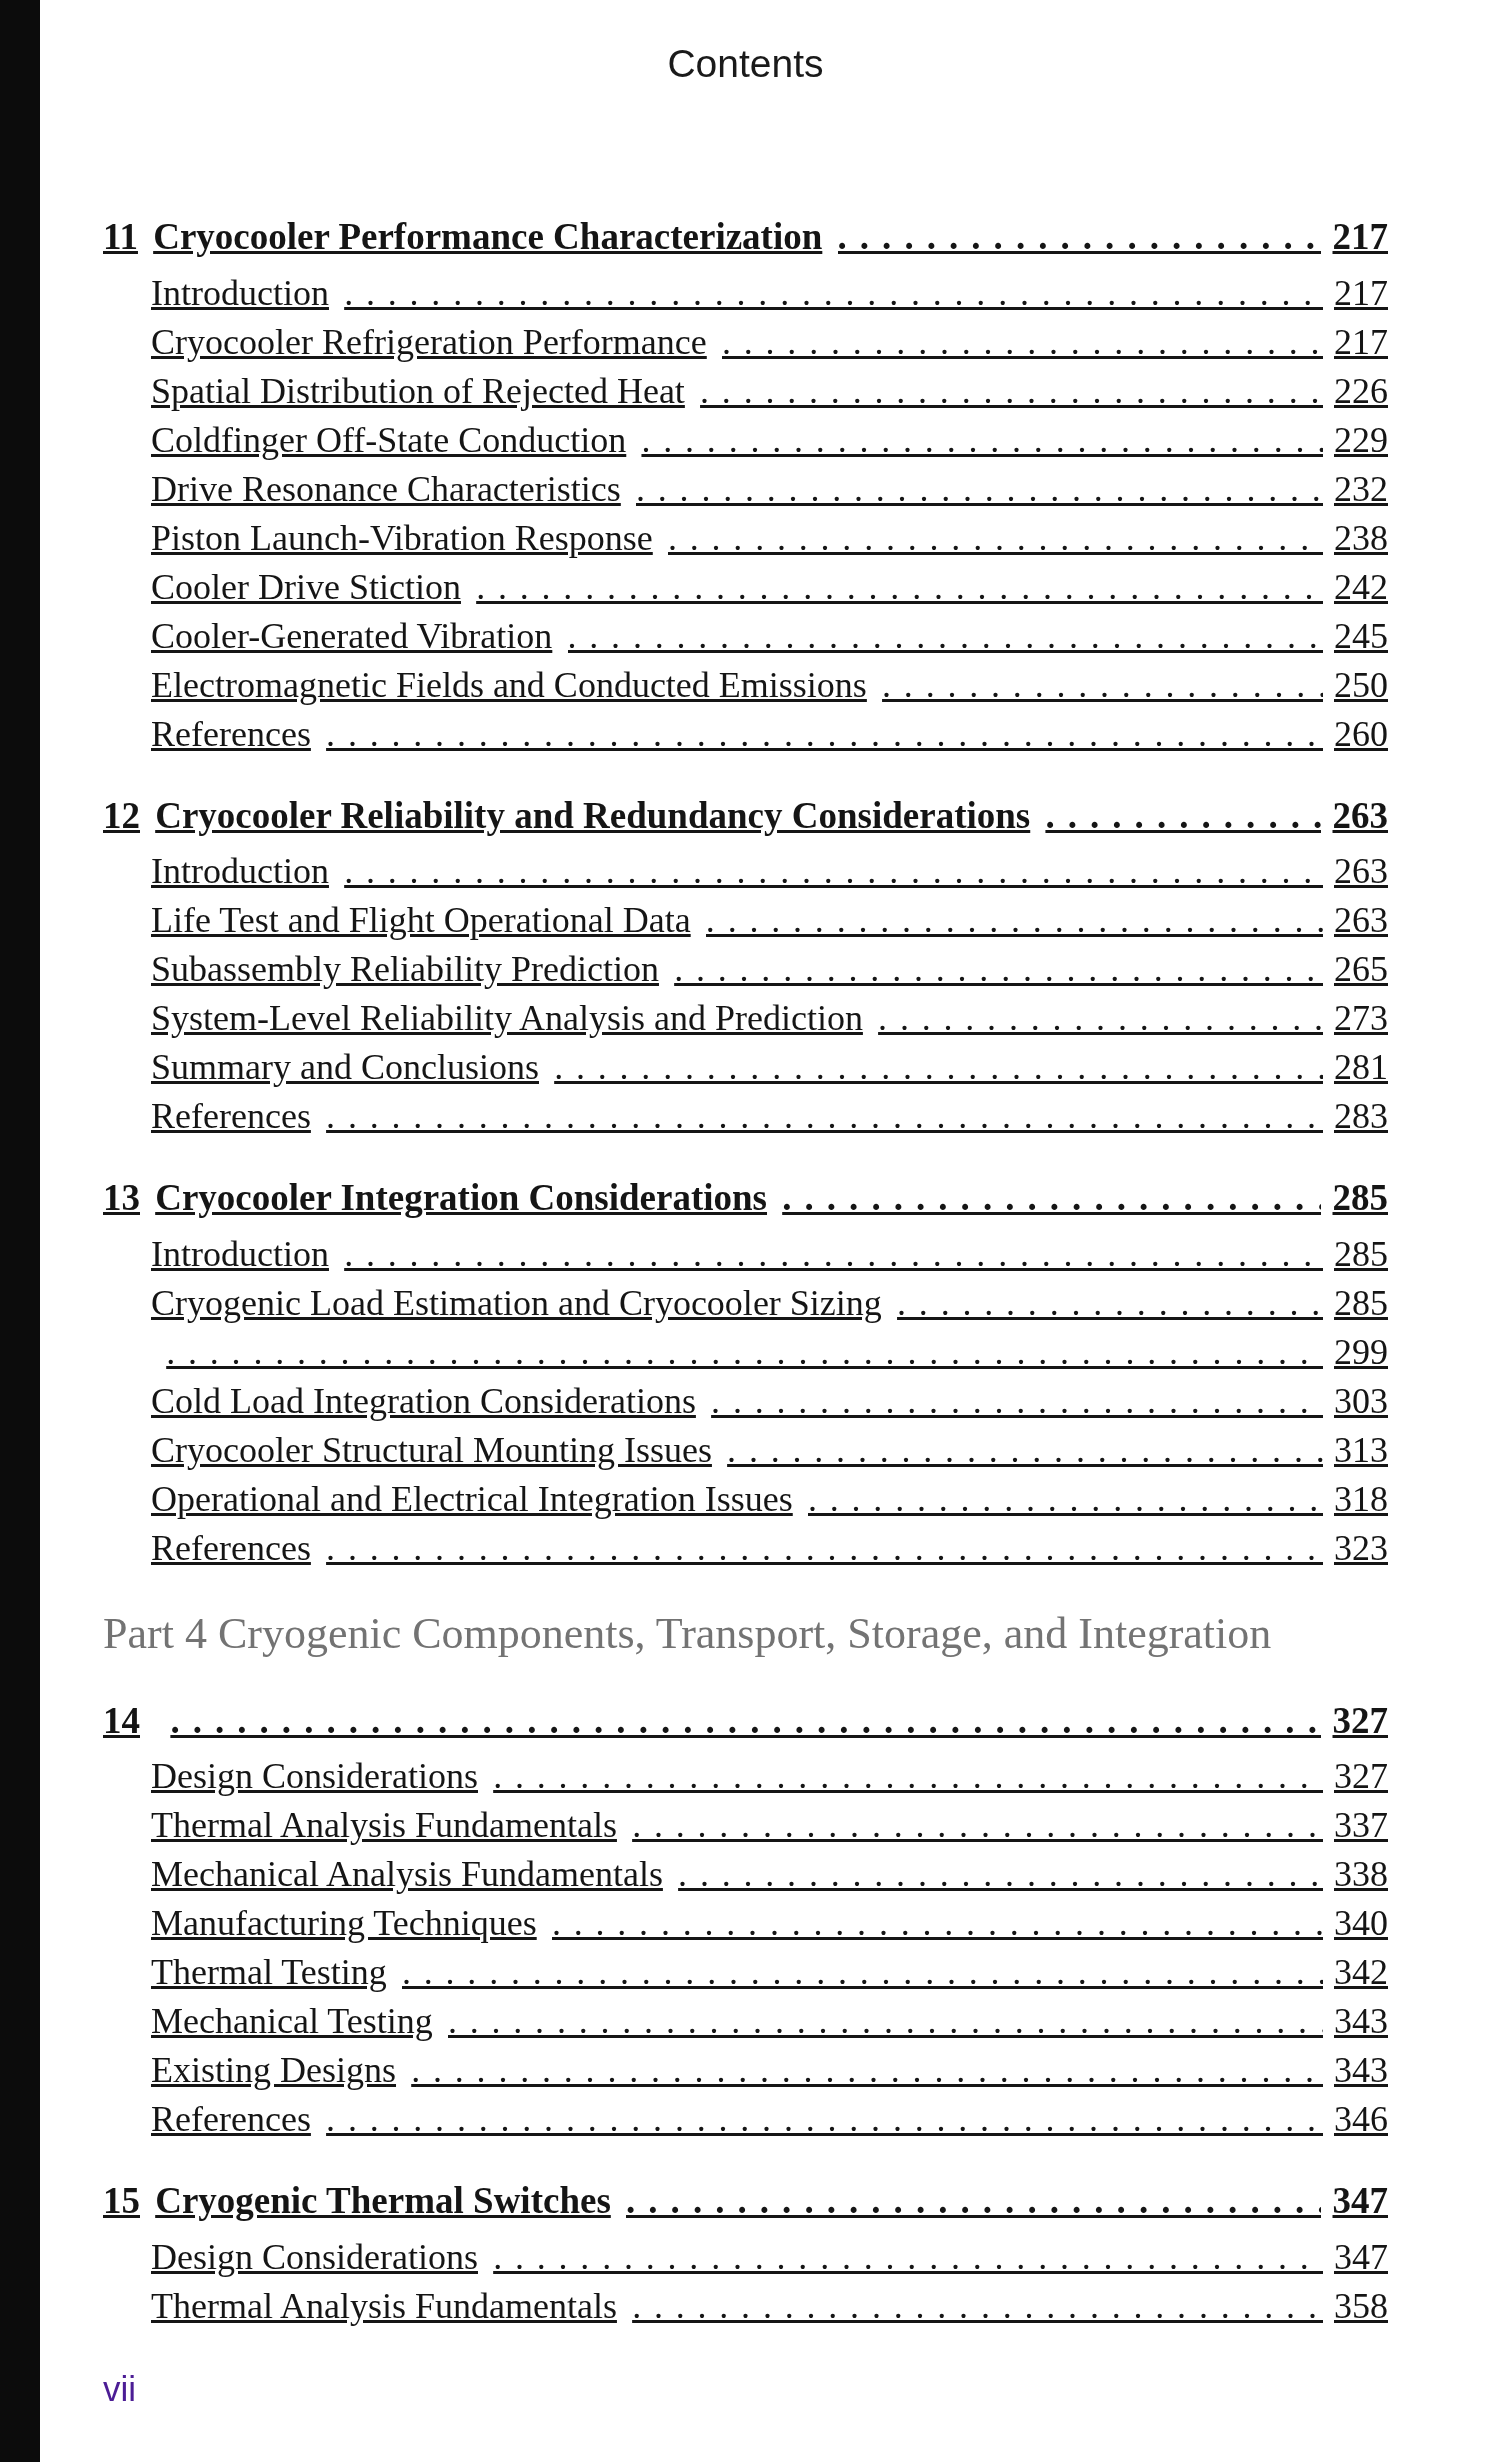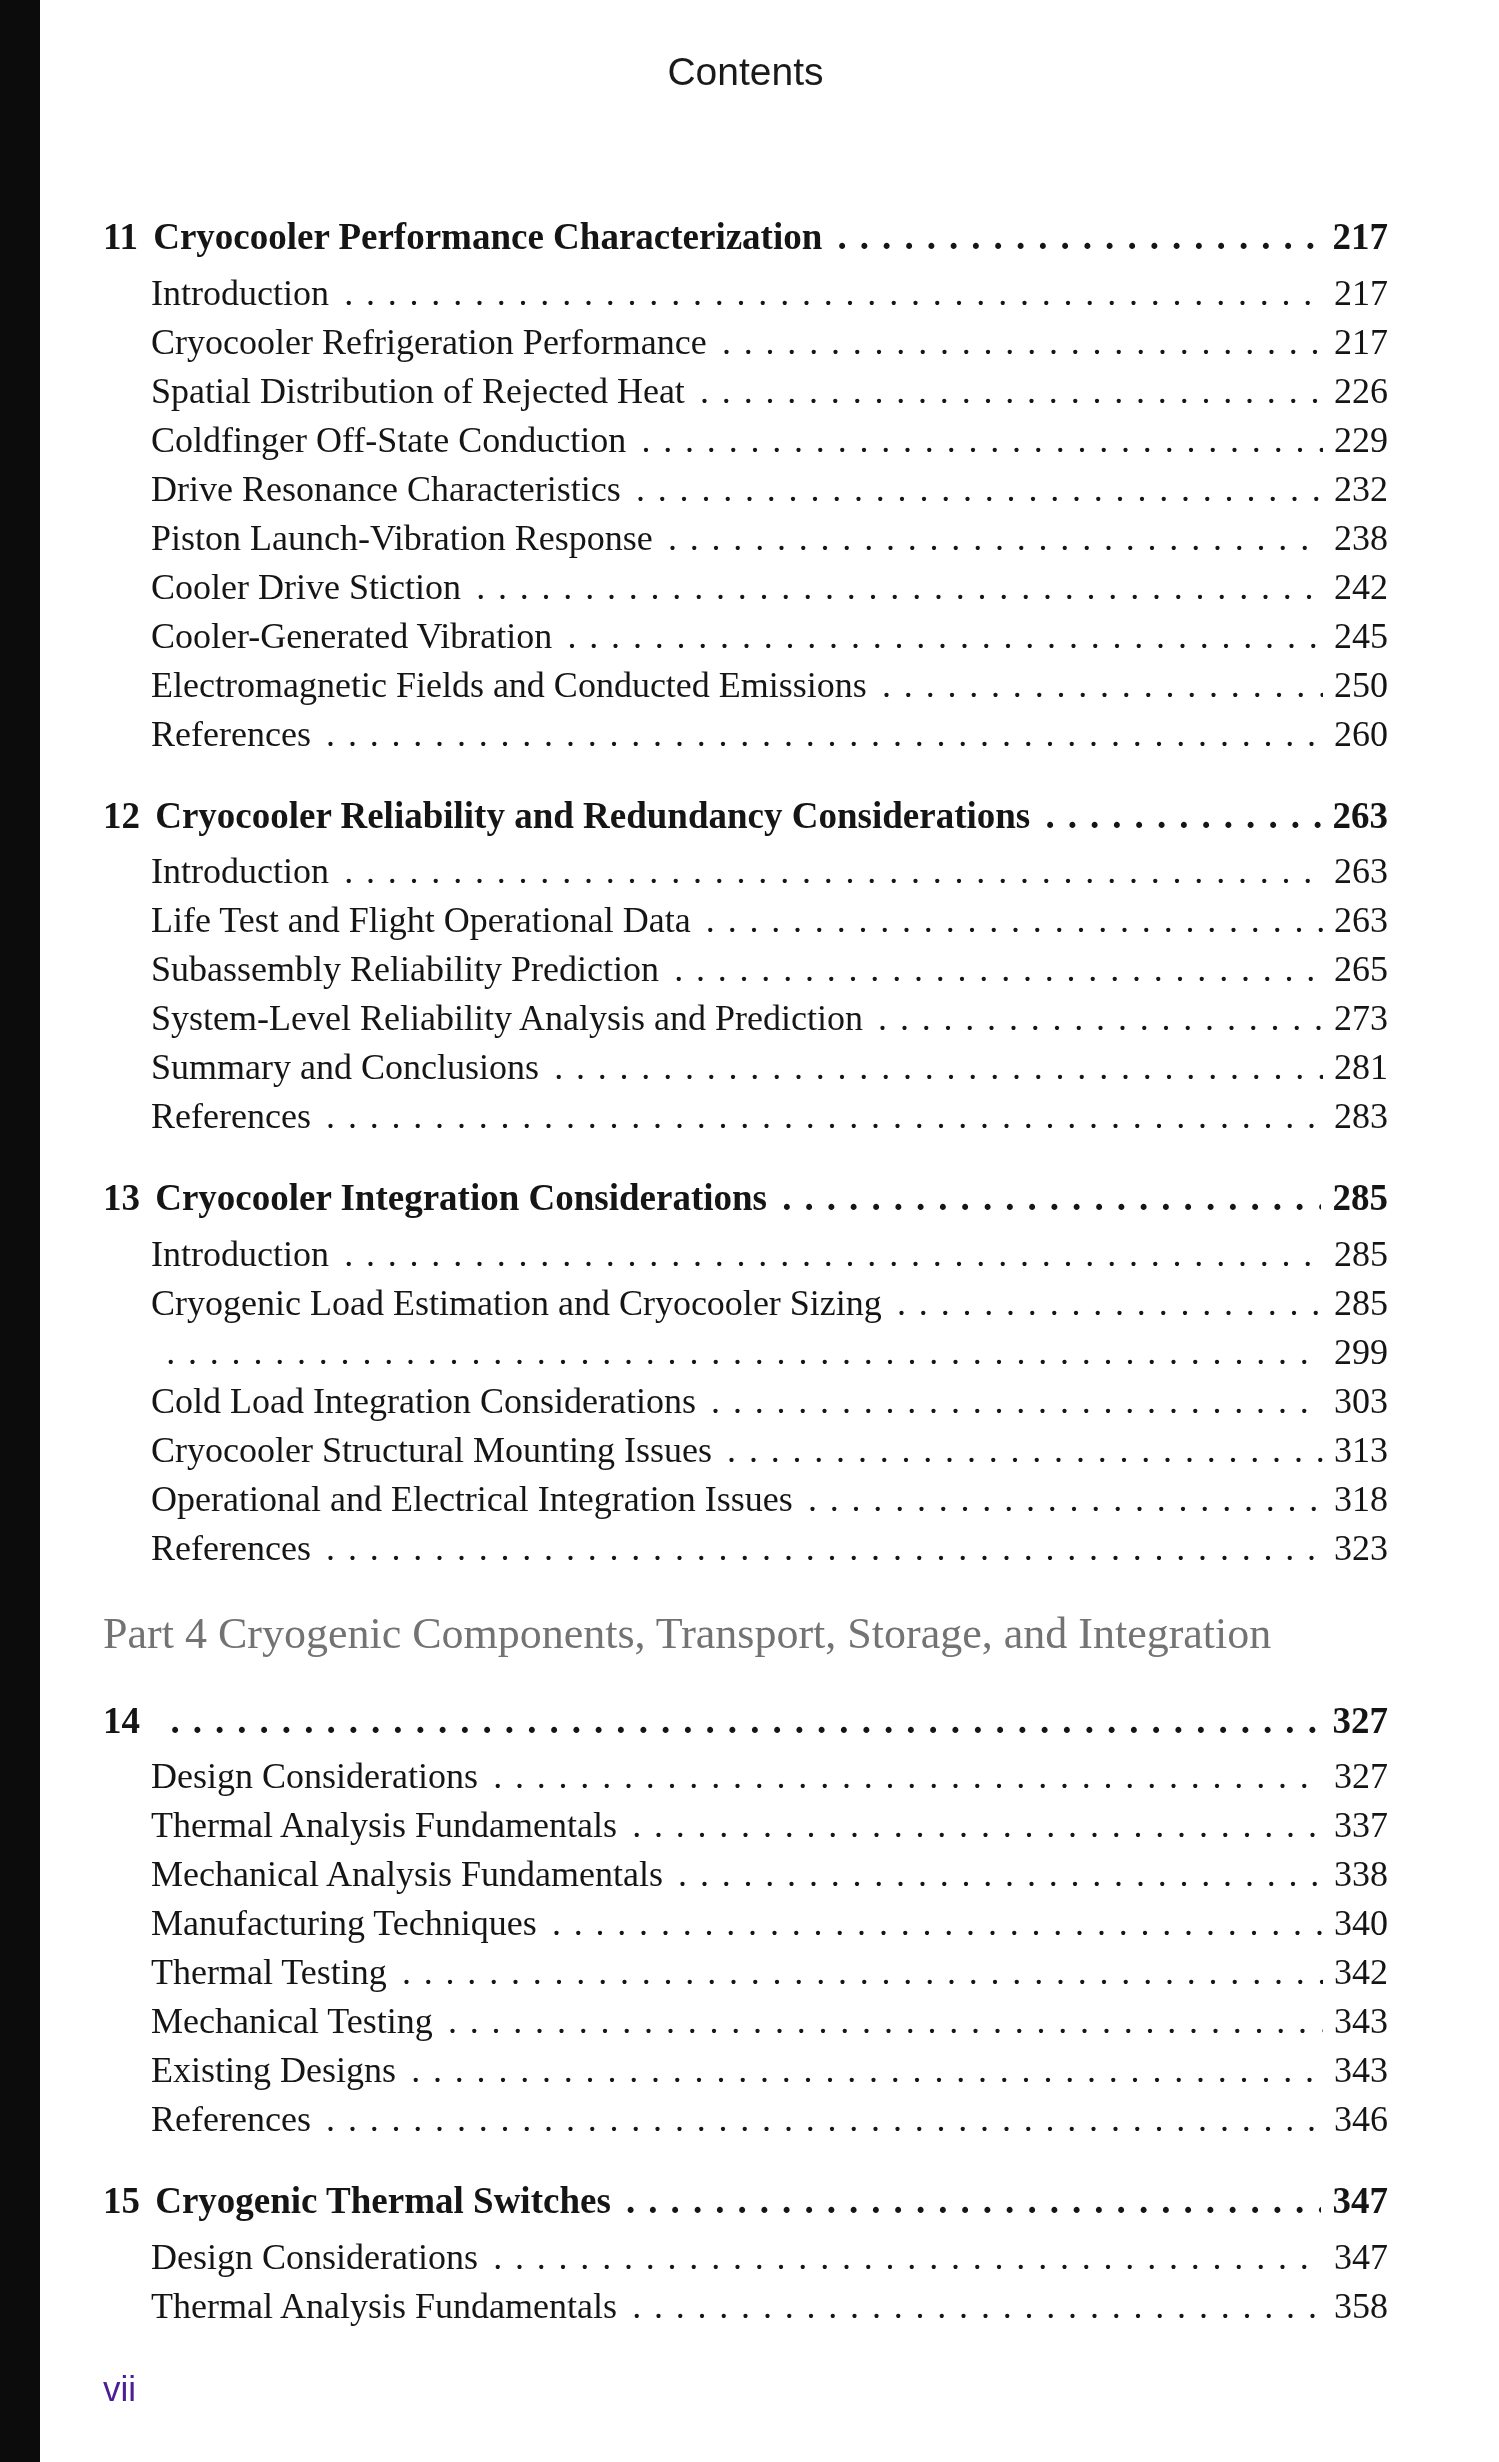--- a/index.html
+++ b/index.html
@@ -17,37 +17,37 @@
 
   .binding-bar {
     position: absolute;
     left: 0; top: 0; bottom: 0;
     width: 40px;
     background: #0c0c0c;
   }
 
   .page-header {
     position: absolute;
-    top: 50px;
+    top: 42px;
     left: 103px;
     right: 112px;
     text-align: center;
     font-family: "Liberation Sans", "DejaVu Sans", sans-serif;
     font-size: 39px;
     color: #1a1a1a;
   }
 
   .toc {
     position: absolute;
     top: 212px;
     left: 103px;
     right: 112px;
   }
 
-  .chapter { margin-top: 32px; }
+  .chapter { margin-top: 32px; text-decoration: underline; }
   .chapter:first-child { margin-top: 0; }
 
   .row {
     display: flex;
     align-items: baseline;
     line-height: 49px;
     font-size: 36px;
   }
 
   .chapter-row {

